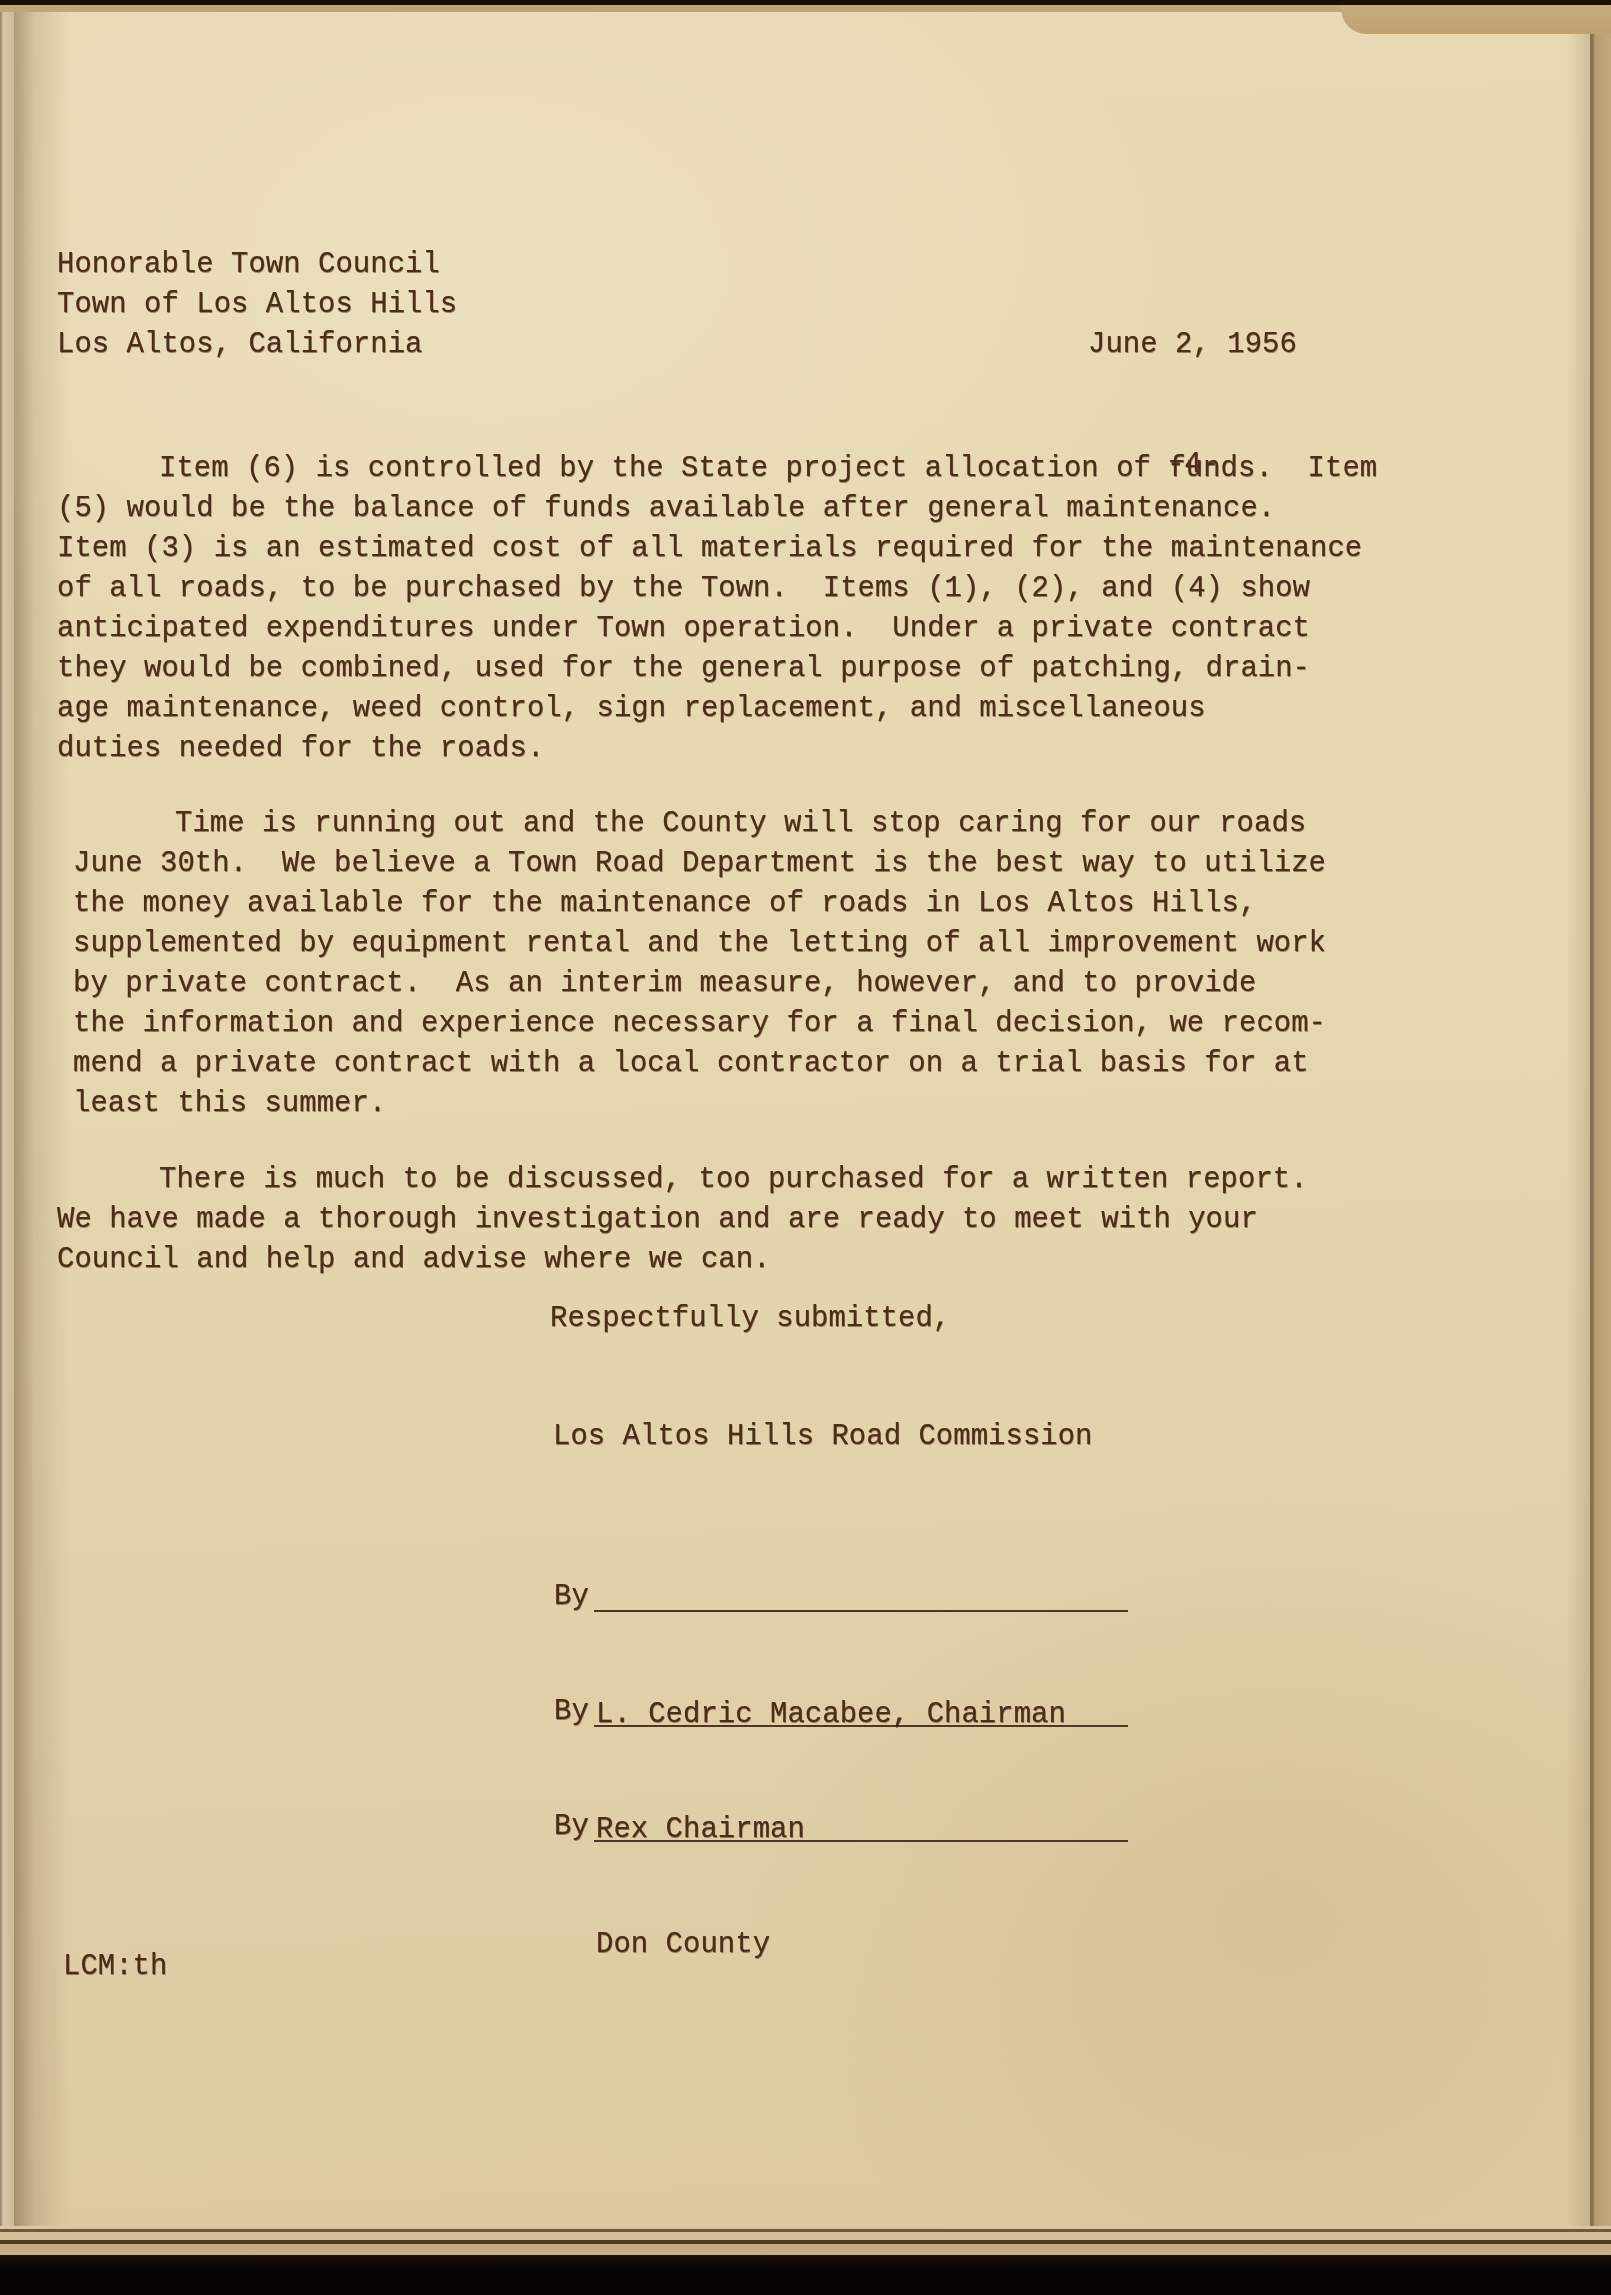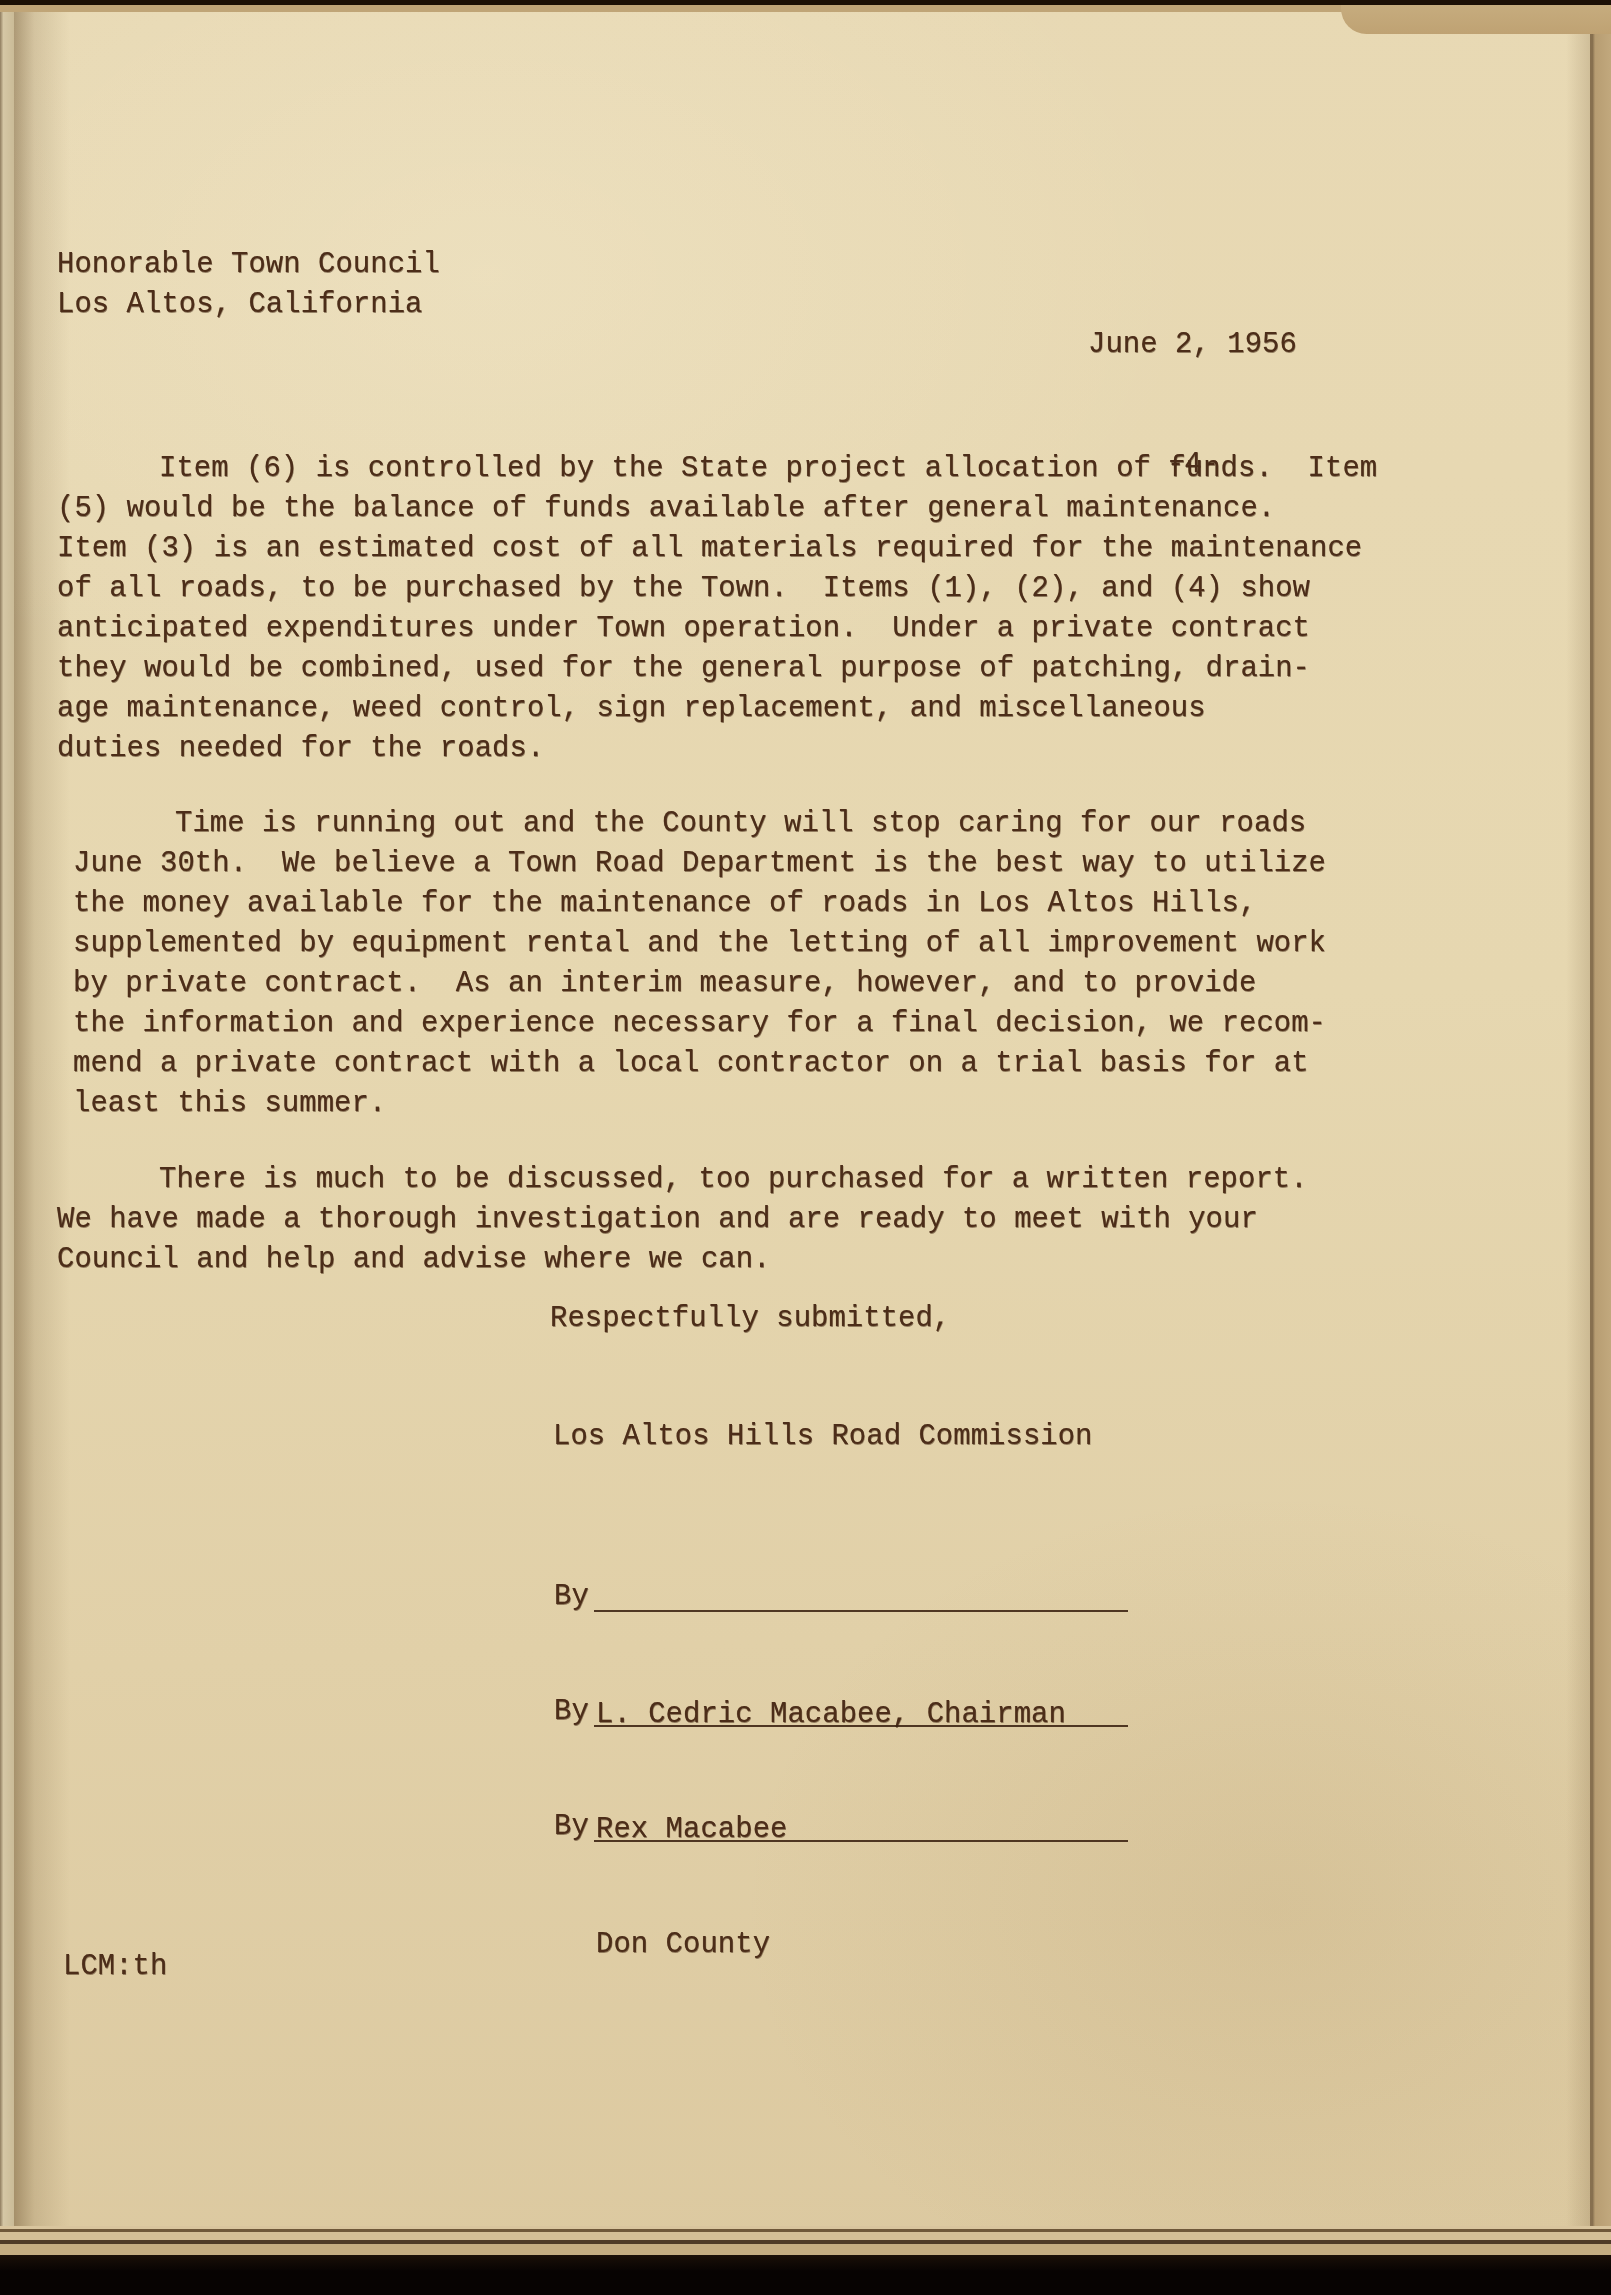--- a/index.html
+++ b/index.html
@@ -94,21 +94,21 @@
   <div class="right-under"></div>
   <div class="page"></div>
   <div class="stack-band"></div>
   <div class="top-dark"></div>
   <div class="top-tan"></div>
   <div class="top-tan-right"></div>
   <div class="bottom-black"></div>
 
   <div class="content">
 
-    <div class="txt recipient"><div class="tline">Honorable Town Council</div><div class="tline">Los Altos, California</div></div>
+    <div class="txt recipient"><div class="tline">Honorable Town Council</div><div class="tline">Town of Los Altos Hills</div><div class="tline">Los Altos, California</div></div>
 
     <div class="txt hdr-right">
       <div class="tline">June 2, 1956</div>
       <div class="tline pg">-4-</div>
     </div>
 
     <div class="txt para p1"><div class="tline">Item (6) is controlled by the State project allocation of funds.  Item</div><div class="tline">(5) would be the balance of funds available after general maintenance.</div><div class="tline">Item (3) is an estimated cost of all materials required for the maintenance</div><div class="tline">of all roads, to be purchased by the Town.  Items (1), (2), and (4) show</div><div class="tline">anticipated expenditures under Town operation.  Under a private contract</div><div class="tline">they would be combined, used for the general purpose of patching, drain-</div><div class="tline">age maintenance, weed control, sign replacement, and miscellaneous</div><div class="tline">duties needed for the roads.</div></div>
 
     <div class="txt para p2"><div class="tline">Time is running out and the County will stop caring for our roads</div><div class="tline">June 30th.  We believe a Town Road Department is the best way to utilize</div><div class="tline">the money available for the maintenance of roads in Los Altos Hills,</div><div class="tline">supplemented by equipment rental and the letting of all improvement work</div><div class="tline">by private contract.  As an interim measure, however, and to provide</div><div class="tline">the information and experience necessary for a final decision, we recom-</div><div class="tline">mend a private contract with a local contractor on a trial basis for at</div><div class="tline">least this summer.</div></div>
 
@@ -124,21 +124,21 @@
         <span class="sig-line"></span>
       </div>
       <div class="sig-name">L. Cedric Macabee, Chairman</div>
     </div>
 
     <div class="txt sig sig2">
       <div class="sig-row">
         <span class="sig-by">By</span>
         <span class="sig-line"></span>
       </div>
-      <div class="sig-name">Rex Macabee</div>
+      <div class="sig-name">Rex Chairman</div>
     </div>
 
     <div class="txt sig sig3">
       <div class="sig-row">
         <span class="sig-by">By</span>
         <span class="sig-line"></span>
       </div>
       <div class="sig-name">Don County</div>
     </div>
 

